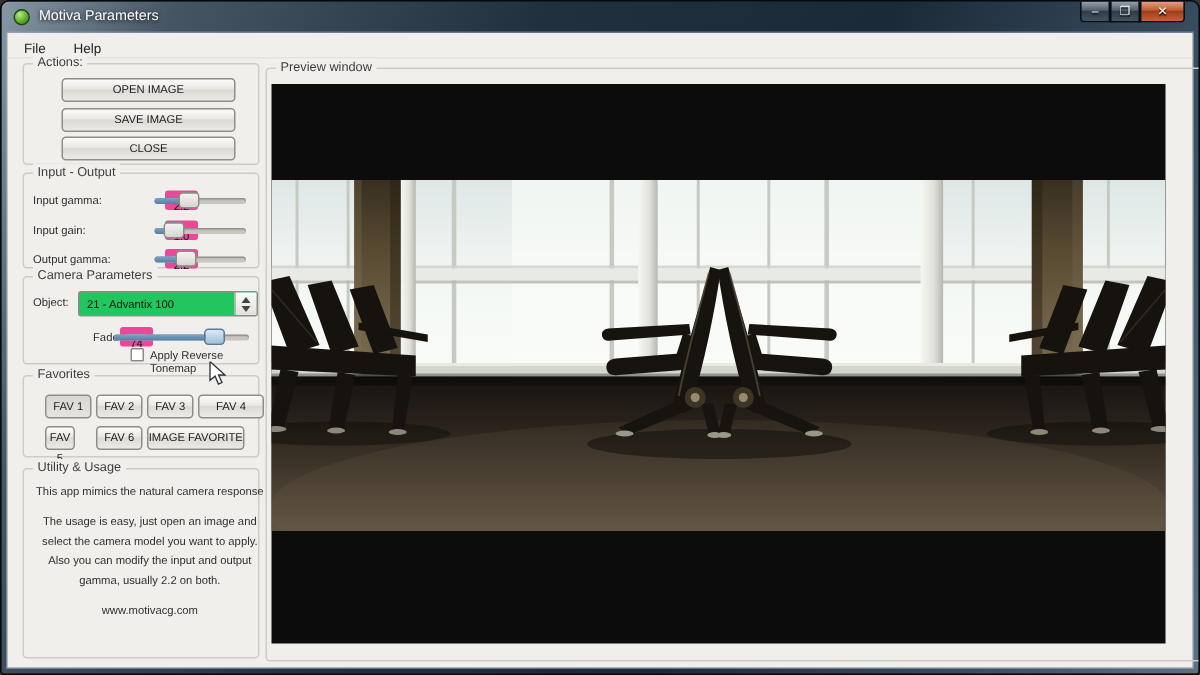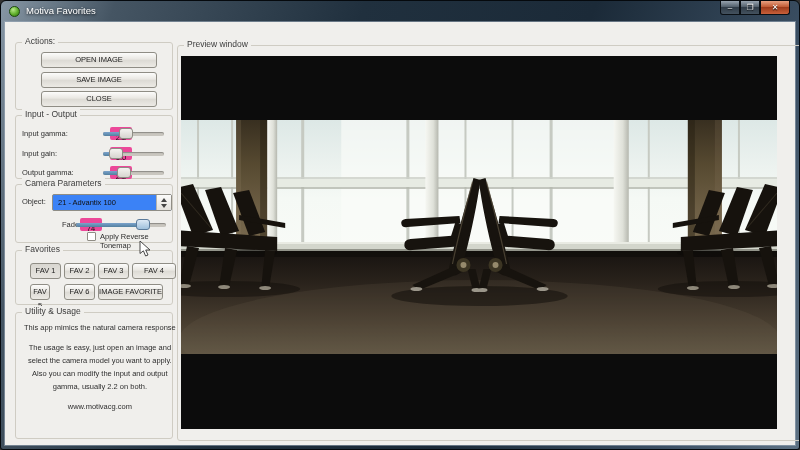--- a/index.html
+++ b/index.html
@@ -34,21 +34,21 @@
   .valuebox { position:absolute; width:22px; height:13px; background:#fff; border:5px solid #ec4899; border-radius:2px;
               font-size:7.5px; text-align:center; line-height:12px; color:#111;margin-left:30px; }
   .row-label { position:absolute; font-size:7.5px; color:#2e2e2e; }
   .slider { position:absolute; height:13px; }
   .slider .track { position:absolute; top:5px; left:0; right:0; height:4px; background:#c9c6bf; border-radius:2px;
                    box-shadow:inset 0 1px 1px rgba(0,0,0,.3); }
   .slider .fill { position:absolute; top:5px; left:0; height:4px; background:linear-gradient(#7ba3cc,#53809f); border-radius:2px 0 0 2px; }
   .slider .handle { position:absolute; top:1px; width:14px; height:11px; background:linear-gradient(#f4f3f0,#d7d5cf);
                     border:1px solid #8f8d85; border-radius:3px; }
   .slider .handle.blue { background:linear-gradient(#dce9f5,#9fc0dc); border-color:#5a7a9a; }
-  .combo { position:absolute; height:17px; background:#3b82f6; border:1px solid #8f8d85; border-radius:2px; }
+  .combo { position:absolute; height:17px; background:#22c55e; border:1px solid #8f8d85; border-radius:2px; }
   .combo-text { position:absolute; left:5px; top:3px; font-size:7.5px; color:#111; white-space:nowrap; }
   .combo-spin { position:absolute; right:0; top:0; bottom:0; width:15px; border-left:1px solid #b5b3ac;
                 background:linear-gradient(#fbfbfa,#e3e1dc); display:flex; flex-direction:column; align-items:center; justify-content:center; }
   .tri-up { width:0; height:0; border-left:3px solid transparent; border-right:3px solid transparent; border-bottom:4px solid #444; margin-bottom:2px;}
   .tri-dn { width:0; height:0; border-left:3px solid transparent; border-right:3px solid transparent; border-top:4px solid #444; }
   .checkbox { position:absolute; width:9px; height:9px; background:#fff; border:1px solid #8f8d85; border-radius:1px; }
   .usage-line { font-size:7.5px; color:#2e2e2e; height:13px; line-height:13px; white-space:nowrap; }
   .usage-line.blank { height:7px; }
   
   #preview-black { position:absolute; left:3px; top:10px; width:596px; height:373px; background:#0c0c0c; }
@@ -56,30 +56,34 @@
   #preview-photo svg { display:block; width:100%; height:100%; }
   #cursor { position:absolute; left:134px; top:219px; width:12px; height:16px; z-index:50; }
 </style>
 </head>
 <body>
 
 <div id="app">
 
   <div id="titlebar">
     <div id="app-icon"></div>
-    <div id="title-text">Motiva Favorites</div>
+    <div id="title-text">Motiva Parameters</div>
     <div id="win-buttons">
       <div class="winbtn gray" id="btn-min">–</div>
       <div class="winbtn gray" id="btn-max">❐</div>
       <div class="winbtn" id="btn-close">✕</div>
     </div>
   </div>
 
   <div id="content">
 
+    <div id="menubar">
+      <span class="menu-item" style="margin-left:4px">File</span>
+      <span class="menu-item">Help</span>
+    </div>
 
     <div class="group" style="left:10px; top:20px; width:158px; height:68px;">
       <div class="group-label">Actions:</div>
       <div class="btn" style="left:25px; top:9px;  width:116px;">OPEN IMAGE</div>
       <div class="btn" style="left:25px; top:29px; width:116px;">SAVE IMAGE</div>
       <div class="btn" style="left:25px; top:48px; width:116px;">CLOSE</div>
     </div>
 
     <div class="group" style="left:10px; top:93px; width:158px; height:64px;">
       <div class="group-label">Input - Output</div>

